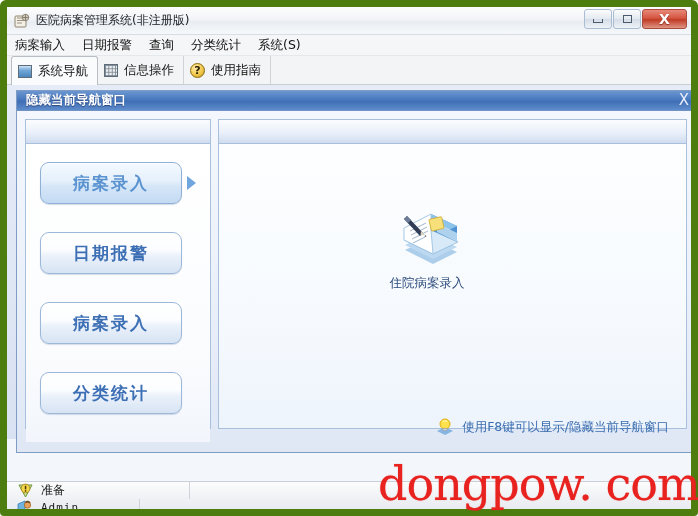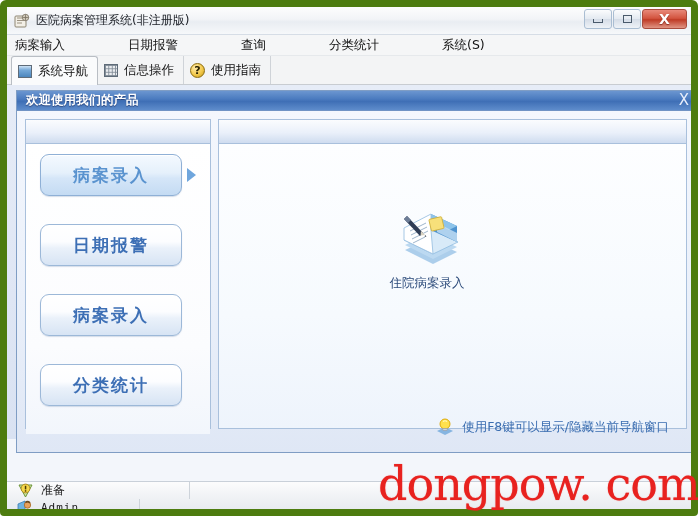--- a/index.html
+++ b/index.html
@@ -99,21 +99,20 @@
   }
 
   
   #menu-bar {
     height: 20px;
     background: #f5f6f7;
     display: flex;
     align-items: center;
     padding-left: 8px;
     border-bottom: 1px solid #e6e9ec;
-    gap: 46px;
   }
   .menu-item {
     font-size: 12.5px;
     color: #111111;
     margin-right: 17px;
     white-space: nowrap;
     cursor: default;
   }
 
   
@@ -248,21 +247,21 @@
   }
   #nav-panel-header {
     height: 23px;
     flex: 0 0 auto;
     background: linear-gradient(to bottom, #fbfcfe 0%, #eaf0fa 55%, #cfdcef 100%);
     border-bottom: 1px solid #a9c0dc;
   }
   #nav-panel-body {
     flex: 1 1 auto;
     background: linear-gradient(to bottom, #ffffff 0%, #fbfcfe 70%, #f2f6fc 100%);
-    padding: 10px 0 0 0;
+    padding: 18px 0 0 0;
     position: relative;
   }
   .nav-row {
     position: relative;
     display: flex;
     align-items: center;
     height: 42px;
     margin-bottom: 28px;
     padding-left: 14px;
   }
@@ -465,21 +464,21 @@
       <span class="ico-help">?</span>
       <span class="tt-label">使用指南</span>
     </div>
   </div>
 
   <div id="client-area">
 
     <div id="mdi-window">
 
       <div id="mdi-titlebar">
-        <span class="mdi-title">欢迎使用我们的产品</span>
+        <span class="mdi-title">隐藏当前导航窗口</span>
         <span id="mdi-close">X</span>
       </div>
 
       <div id="mdi-body">
 
         <div id="nav-panel">
           <div id="nav-panel-header"></div>
           <div id="nav-panel-body">
 
             <div class="nav-row">

